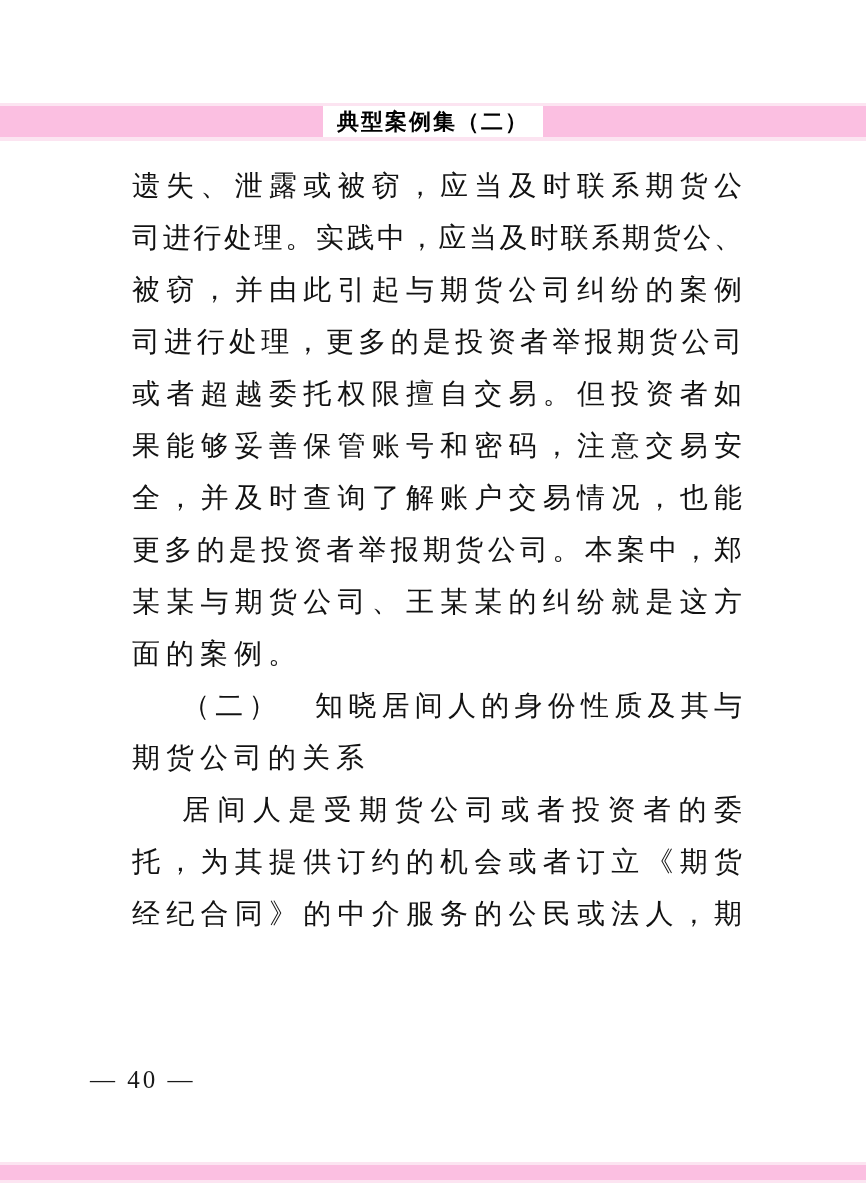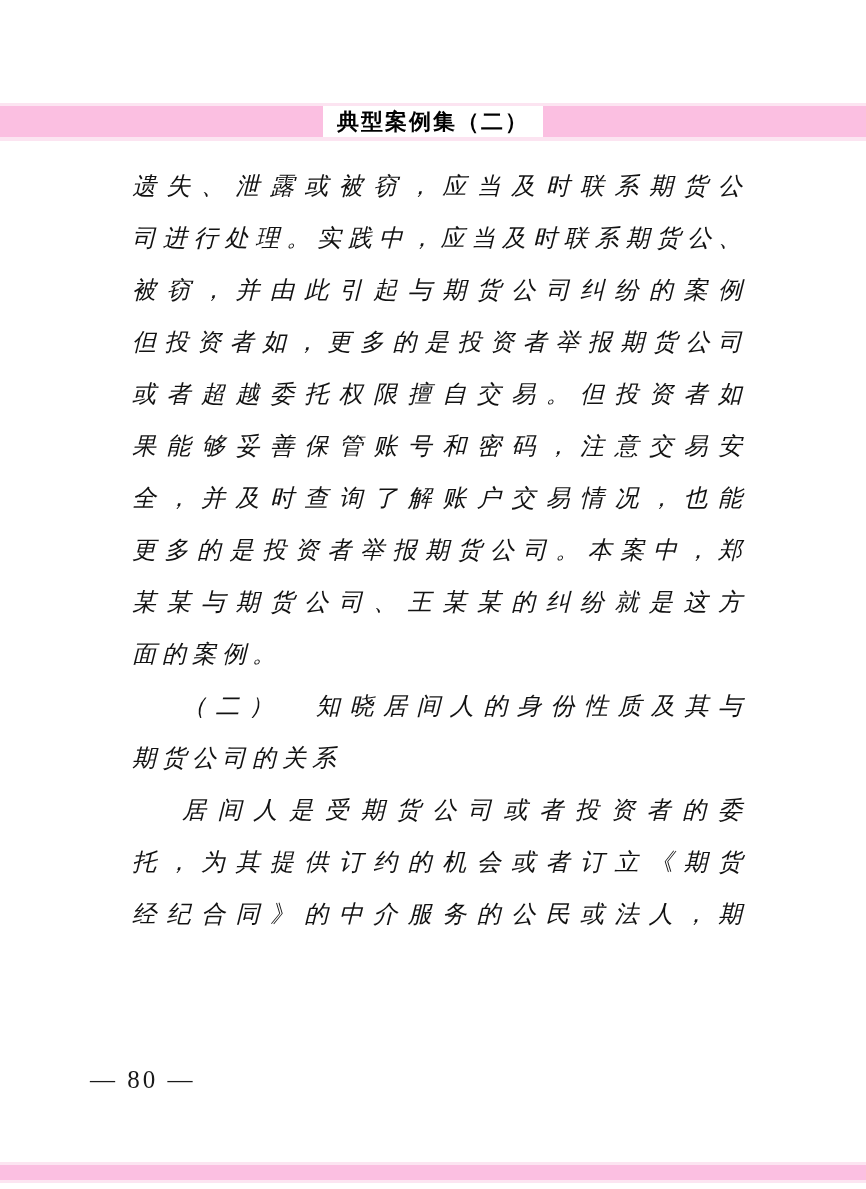--- a/index.html
+++ b/index.html
@@ -41,27 +41,26 @@
   
   .body-text {
     position: absolute;
     top: 160px;
     left: 132px;
     width: 612px;
   }
   .line {
     height: 52px;
     line-height: 52px;
-    font-size: 24px;
+    font-size: 28px;
     letter-spacing: 2px;
     text-align: justify;
     text-align-last: justify;
     white-space: nowrap;
     color: #121212;
-    font-style: italic;
   }
   .line.no-stretch {
     text-align: center;
     text-align-last: left;
     letter-spacing: 6px;
   }
   .line.indent { padding-left: 50px; }
 
   
   .page-number {
@@ -92,31 +91,31 @@
   <div class="band">
     <div class="band-seg"></div>
     <div class="band-title">典型案例集（二）</div>
     <div class="band-seg"></div>
   </div>
 
   <div class="body-text" id="body-text">
       <div class="line">遗失、泄露或被窃，应当及时联系期货公</div>
       <div class="line">司进行处理。实践中，应当及时联系期货公、</div>
       <div class="line">被窃，并由此引起与期货公司纠纷的案例</div>
-      <div class="line">但投资者如，更多的是投资者举报期货公司</div>
+      <div class="line">司进行处理，更多的是投资者举报期货公司</div>
       <div class="line">或者超越委托权限擅自交易。但投资者如</div>
       <div class="line">果能够妥善保管账号和密码，注意交易安</div>
       <div class="line">全，并及时查询了解账户交易情况，也能</div>
       <div class="line">更多的是投资者举报期货公司。本案中，郑</div>
       <div class="line">某某与期货公司、王某某的纠纷就是这方</div>
       <div class="line no-stretch">面的案例。</div>
       <div class="line indent">（二）　知晓居间人的身份性质及其与</div>
       <div class="line no-stretch">期货公司的关系</div>
       <div class="line indent">居间人是受期货公司或者投资者的委</div>
       <div class="line">托，为其提供订约的机会或者订立《期货</div>
       <div class="line">经纪合同》的中介服务的公民或法人，期</div>
     </div>
 
-  <div class="page-number">— 80 —</div>
+  <div class="page-number">— 40 —</div>
 
   <div class="bottom-bar"></div>
 
 </div>
 
 </body></html>

